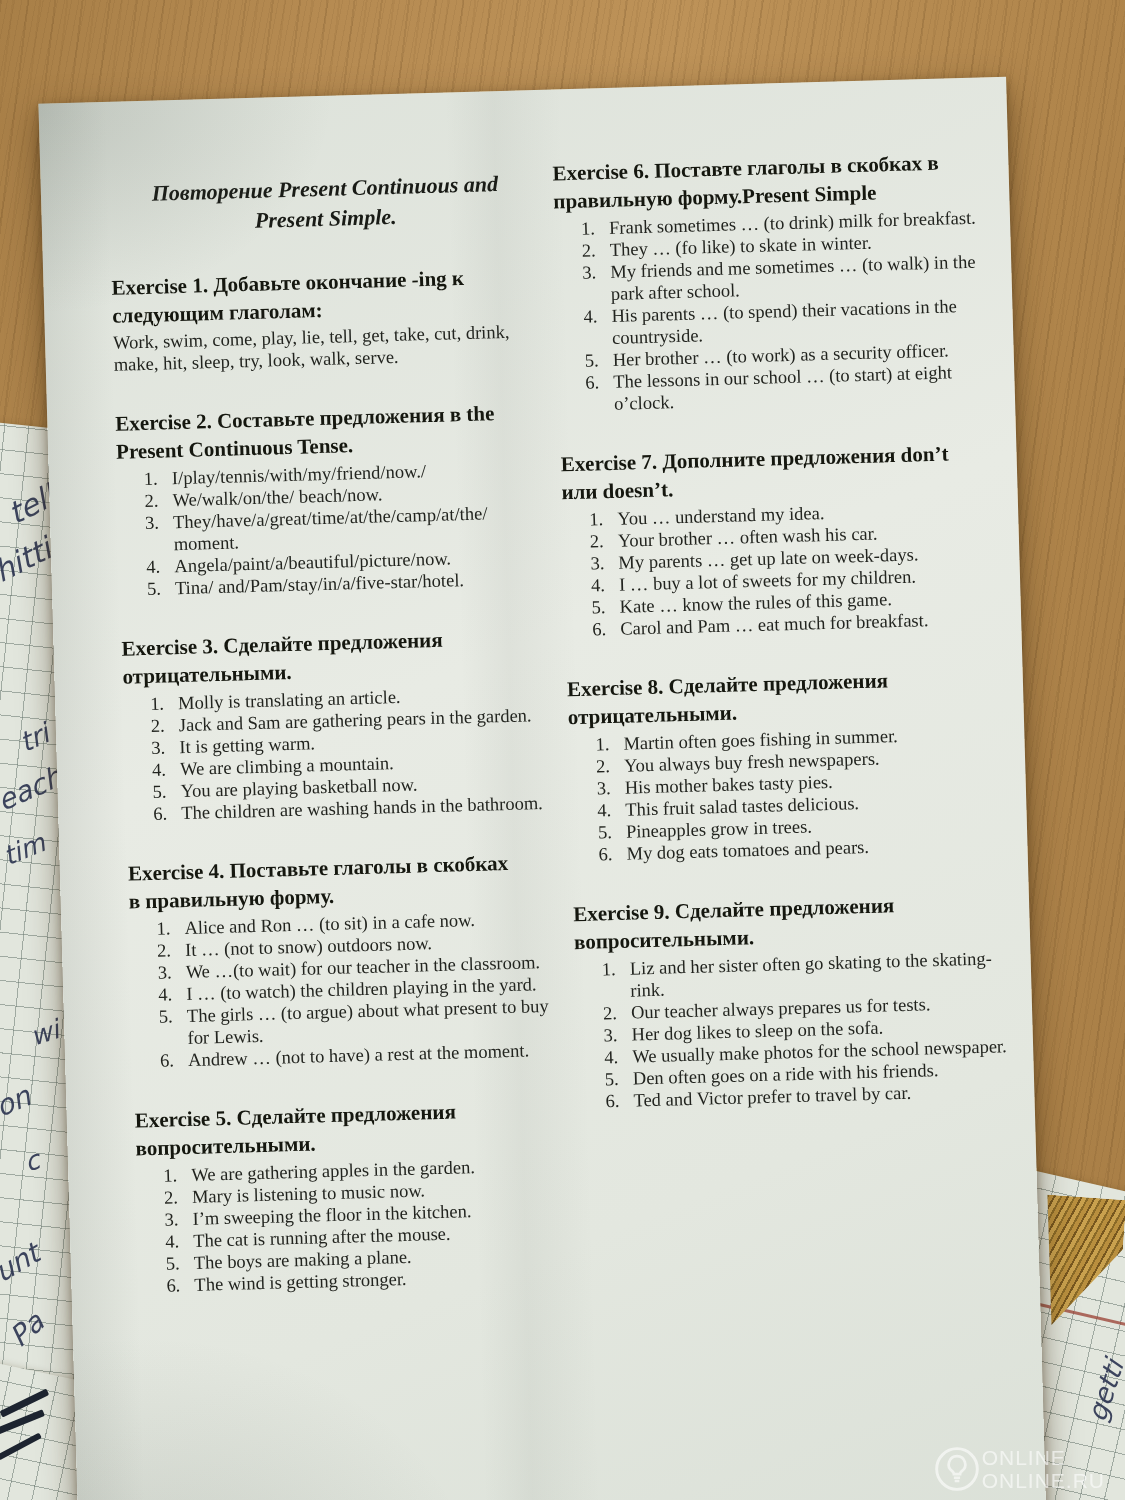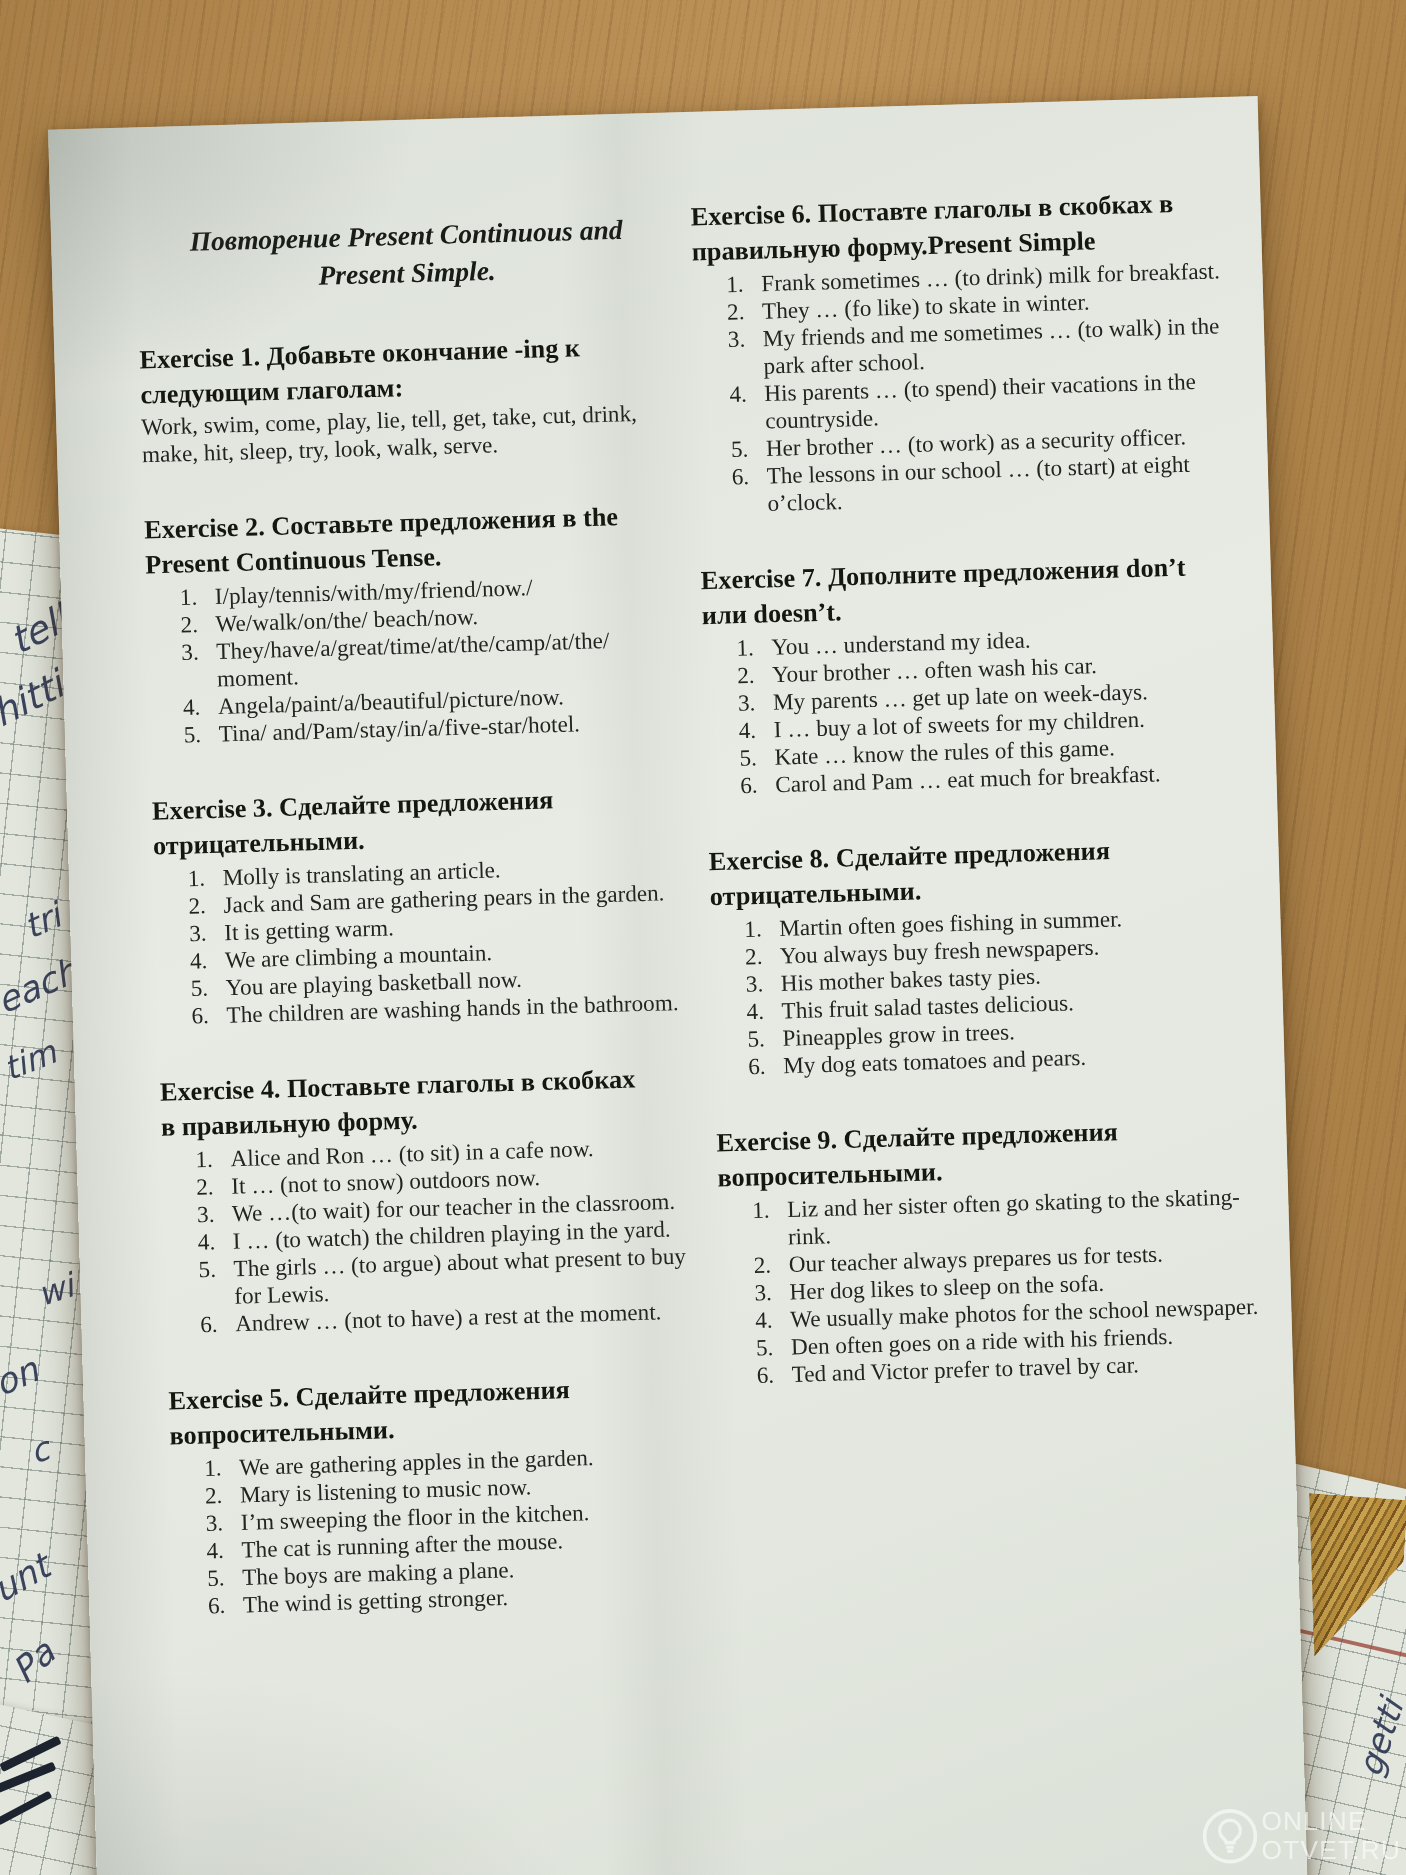--- a/index.html
+++ b/index.html
@@ -59,21 +59,21 @@
   .sheet-title{font-size:22px;font-weight:bold;font-style:italic;line-height:30px;text-align:center;width:420px;margin:0 auto 34px auto;color:#191b16;}
   .exercise{margin-top:34px;}
   .exercise:first-of-type{margin-top:0;}
   .ex-heading{font-size:21px;font-weight:bold;line-height:28px;max-width:394px;color:#15170f;}
   .ex-intro{font-size:18.5px;line-height:22px;margin-top:2px;}
   .ex-items{margin-top:3px;}
   .item{display:flex;font-size:18.5px;line-height:22px;}
   .num{flex:0 0 55px;box-sizing:border-box;padding-left:27px;}
   .itxt{flex:1;}
   
-  .watermark{position:absolute;right:4px;bottom:8px;z-index:5;display:flex;align-items:center;opacity:.6;justify-content:center;}
+  .watermark{position:absolute;right:20px;bottom:8px;z-index:5;display:flex;align-items:center;opacity:.6;justify-content:center;}
   .watermark svg{width:46px;height:46px;flex:0 0 46px;margin-right:2px;}
   .wm-text{display:flex;flex-direction:column;color:#ffffff;font-family:"Liberation Sans",sans-serif;
     font-size:21px;font-weight:500;letter-spacing:1px;line-height:23px;}
 </style>
 </head>
 <body>
 
 <div class="wood-streaks"></div>
 
 <div class="scrap scrap-left"></div>
@@ -350,15 +350,15 @@
 </div>
 
 <div class="watermark">
   <svg viewBox="0 0 24 24">
     <circle cx="12" cy="12" r="10.6" fill="none" stroke="#ffffff" stroke-width="1.5"></circle>
     <path d="M12 5.3a4.3 4.3 0 0 0-2.5 7.8c.5.4.9 1 .9 1.6h3.2c0-.6.4-1.2.9-1.6A4.3 4.3 0 0 0 12 5.3z" fill="none" stroke="#ffffff" stroke-width="1.4"></path>
     <path d="M10.4 16.6h3.2 M10.8 18.2h2.4" stroke="#ffffff" stroke-width="1.3" fill="none"></path>
   </svg>
   <div class="wm-text">
     <span>ONLINE</span>
-    <span>OTVET.RU</span>
+    <span>ONLINE.RU</span>
   </div>
 </div>
 
 </body></html>

